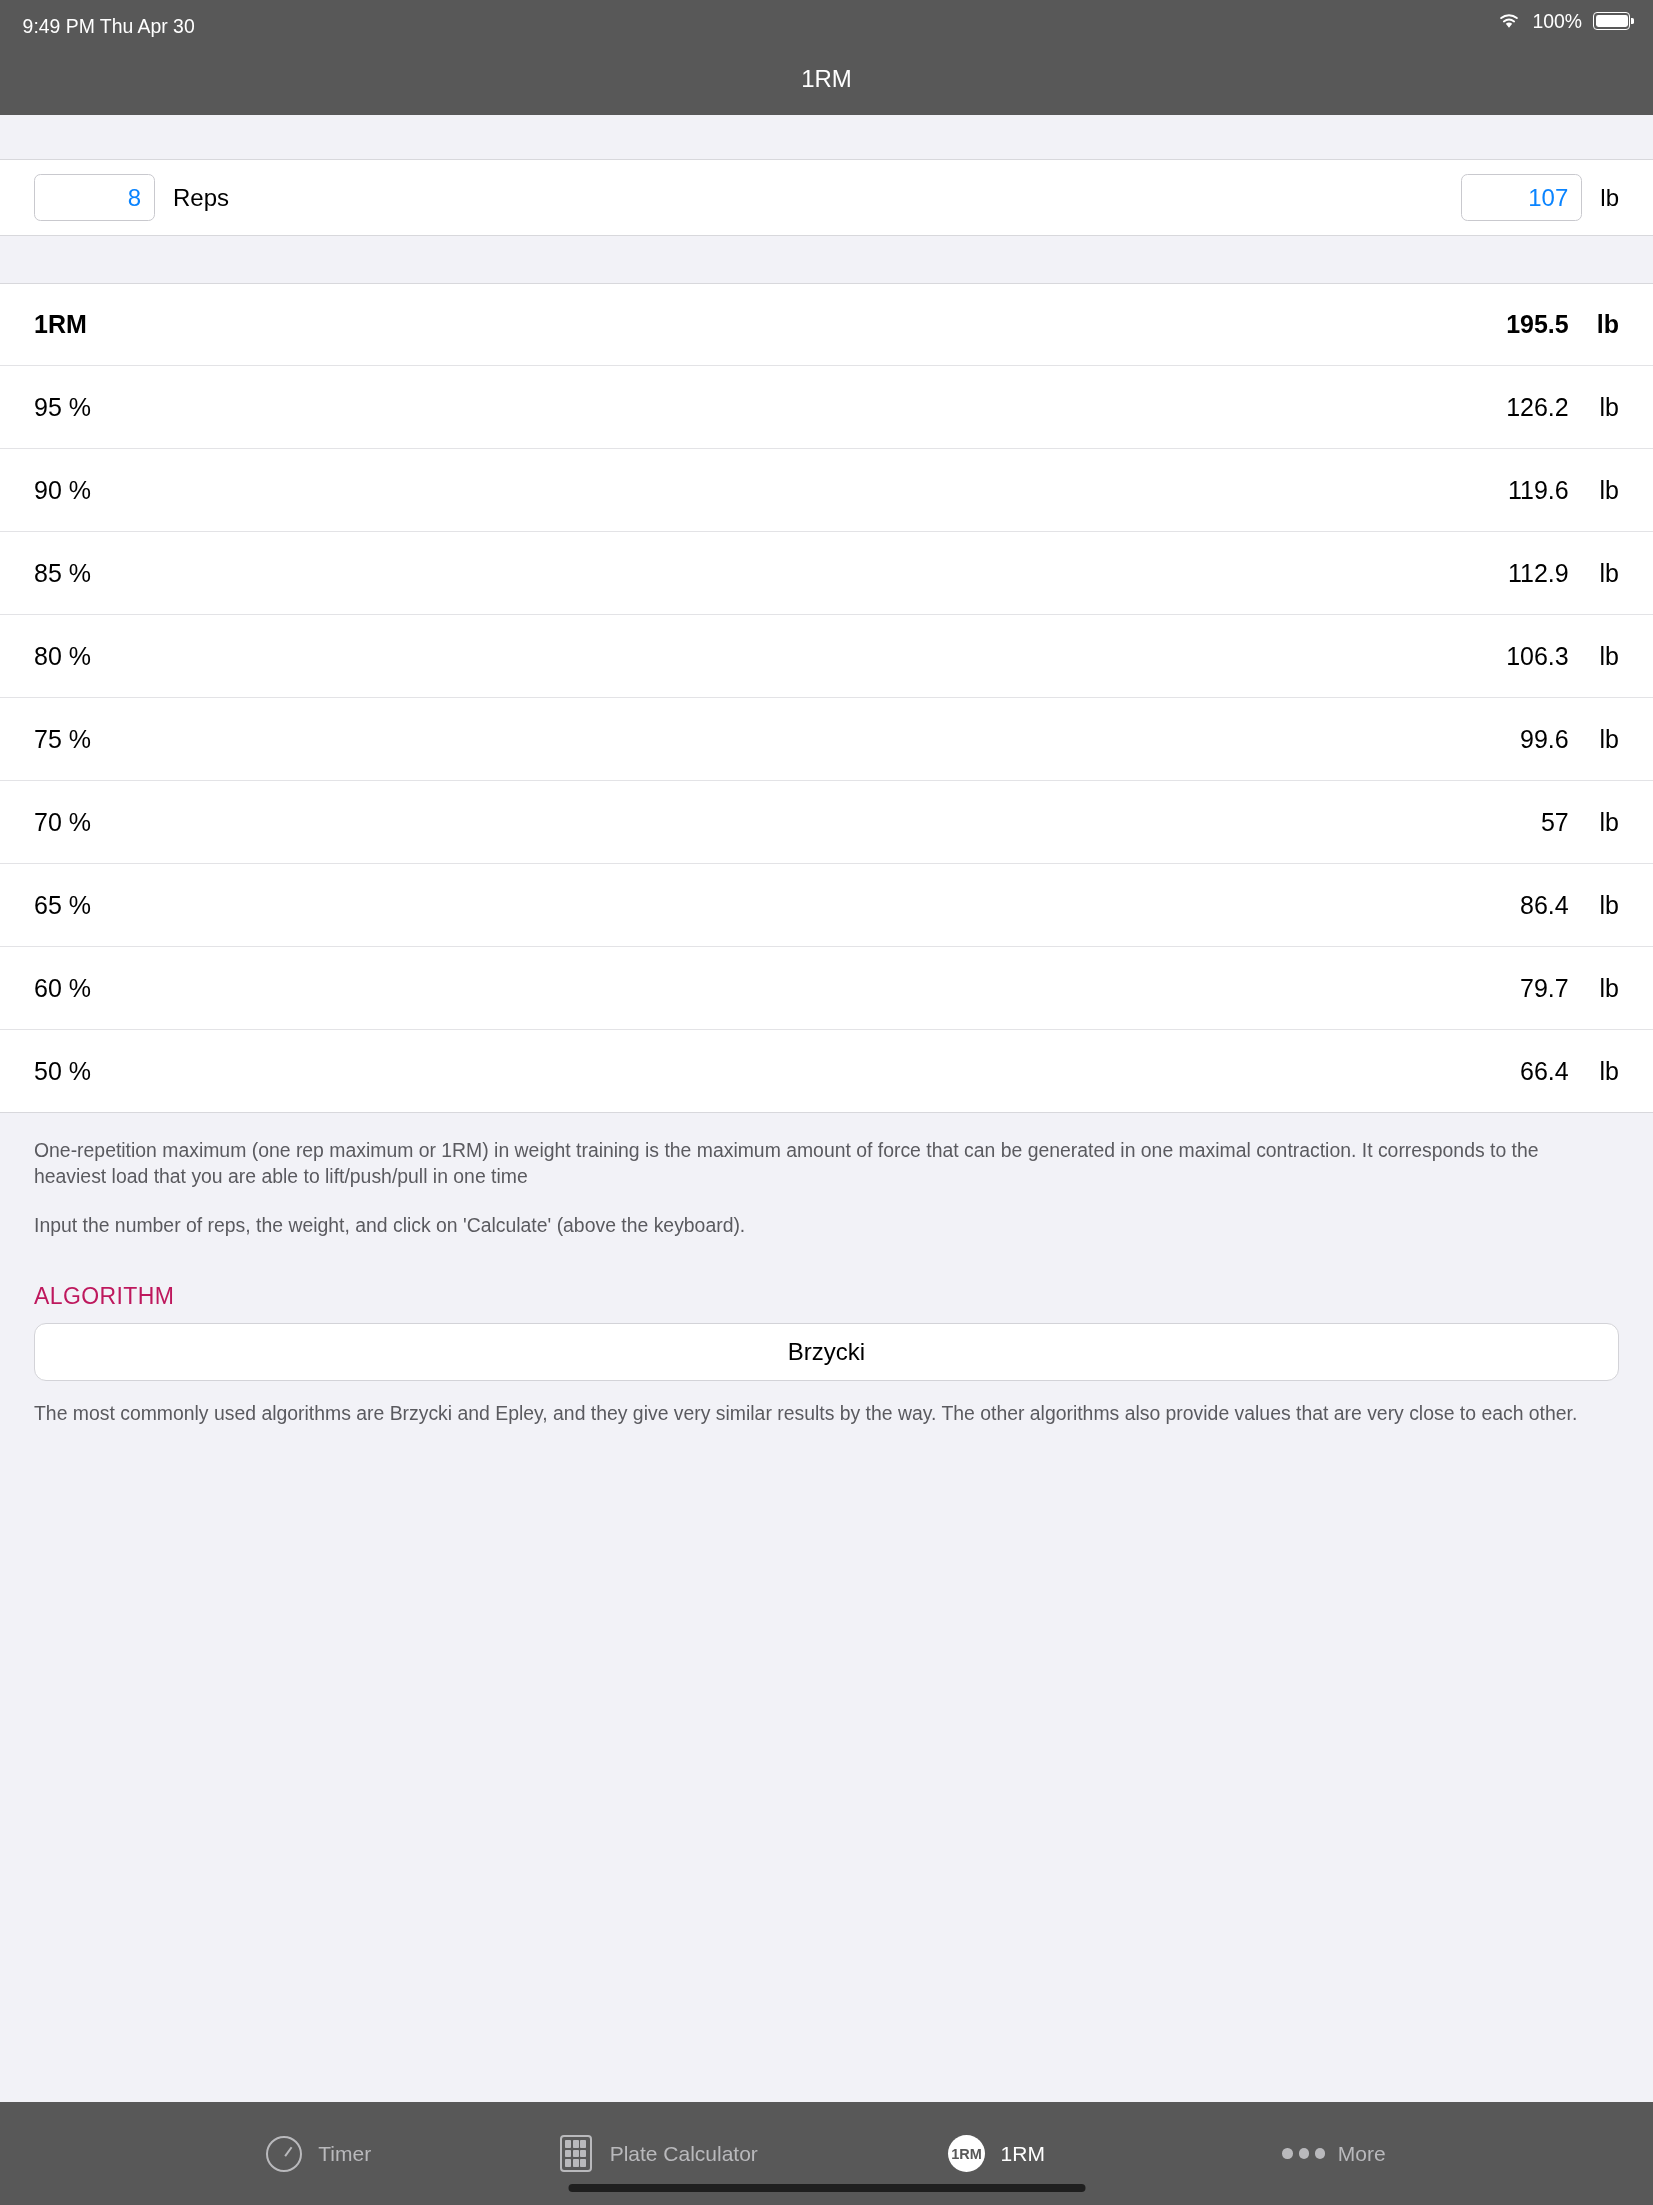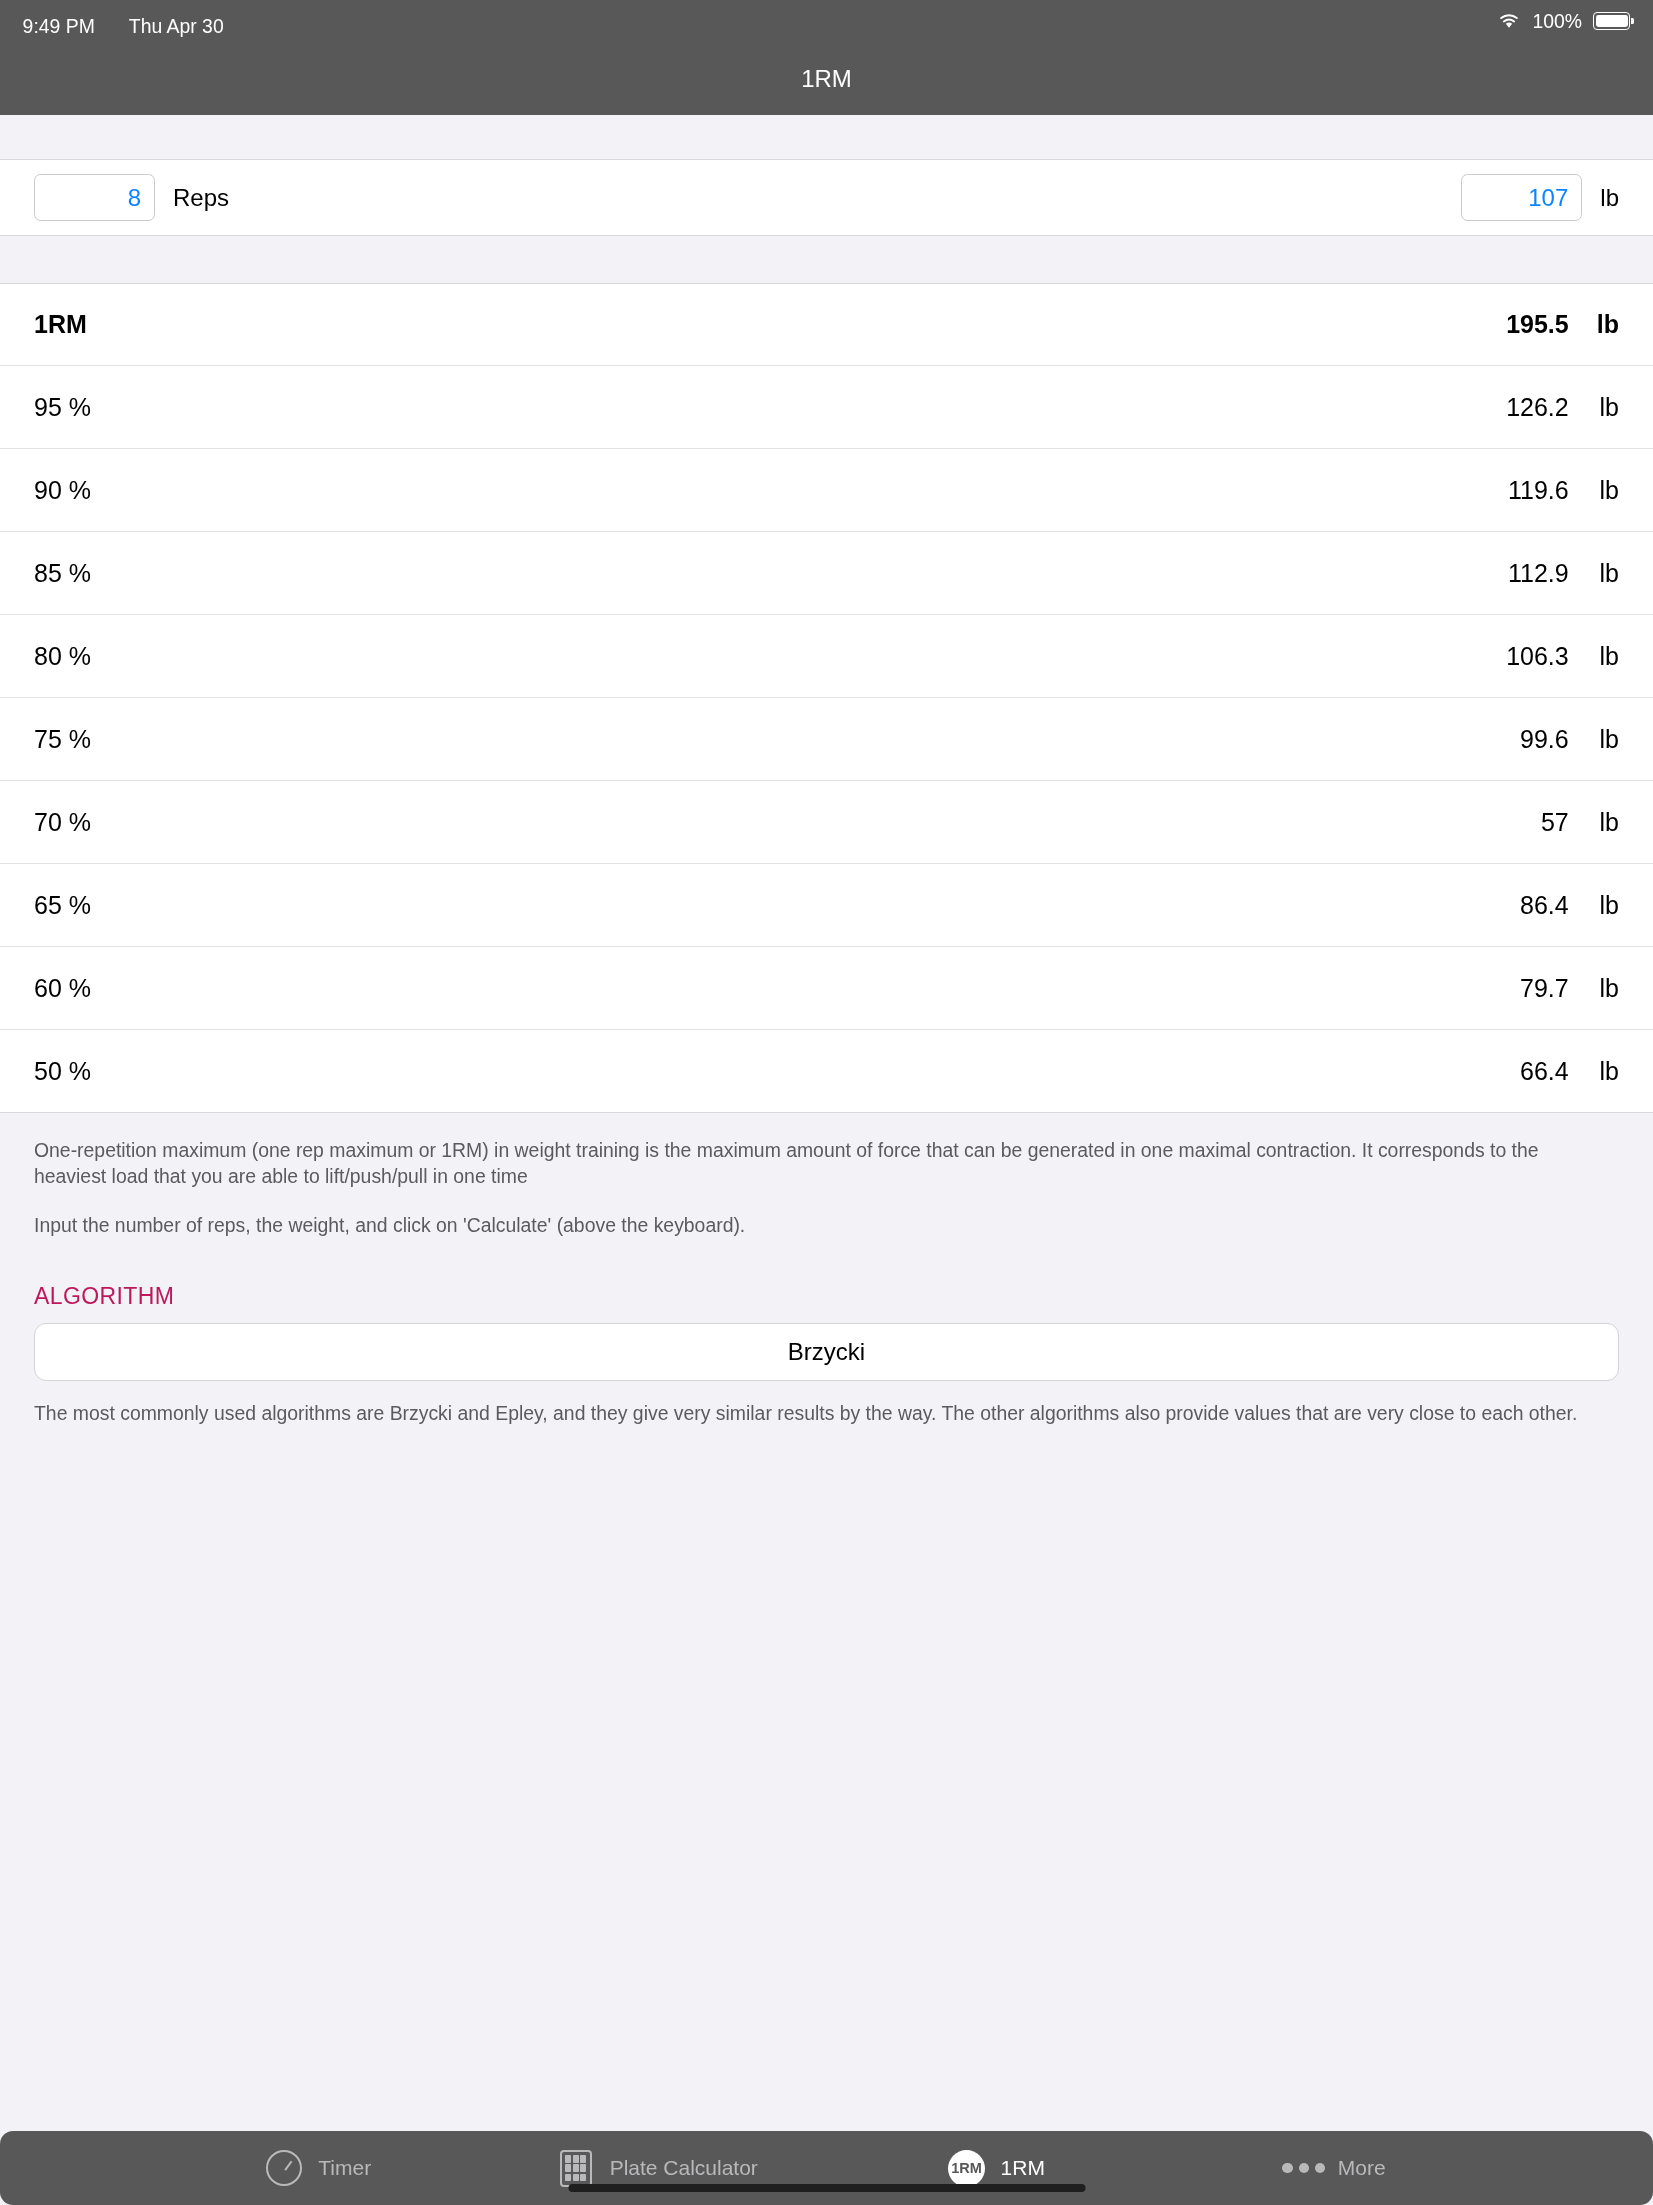--- a/index.html
+++ b/index.html
@@ -25,21 +25,21 @@
     height: 42px;
     background: #585858;
     color: #ffffff;
     display: flex;
     align-items: center;
     justify-content: space-between;
     padding: 0 22.6px;
     font-size: 19.4px;
     flex: 0 0 auto;
   }
-  .status-left { display: flex; align-items: center; gap: 34px; margin-top: 11px; }
+  .status-left { display: flex; align-items: center; gap: 5px; margin-top: 11px; }
   .status-right { display: flex; align-items: center; gap: 11.3px; }
   .wifi-icon { display: inline-block; width: 24px; height: 18px; position: relative; }
   .battery-icon {
     width: 37px; height: 18px; border: 1.6px solid #ffffff; border-radius: 4px;
     position: relative; display: inline-block;
   }
   .battery-icon::after {
     content: ""; position: absolute; right: -4.8px; top: 4.8px;
     width: 3.2px; height: 6.5px; background: #ffffff; border-radius: 0 1.6px 1.6px 0;
   }
@@ -161,28 +161,27 @@
     background: #f2f2f7;
     padding: 19.4px 34px 0 34px;
     font-size: 19.4px;
     line-height: 1.34;
     color: #5a5a5f;
   }
 
   
   .tab-bar {
     flex: 0 0 auto;
-    height: 74px;
+    height: 103px;
     background: #585858;
     display: flex;
     align-items: center;
     justify-content: center;
     gap: 0;
     position: relative;
-    border-radius: 13px;
   }
   .tab {
     width: 339px;
     display: flex;
     align-items: center;
     justify-content: center;
     gap: 14.5px;
     color: #b9b9bc;
     font-size: 21px;
   }

